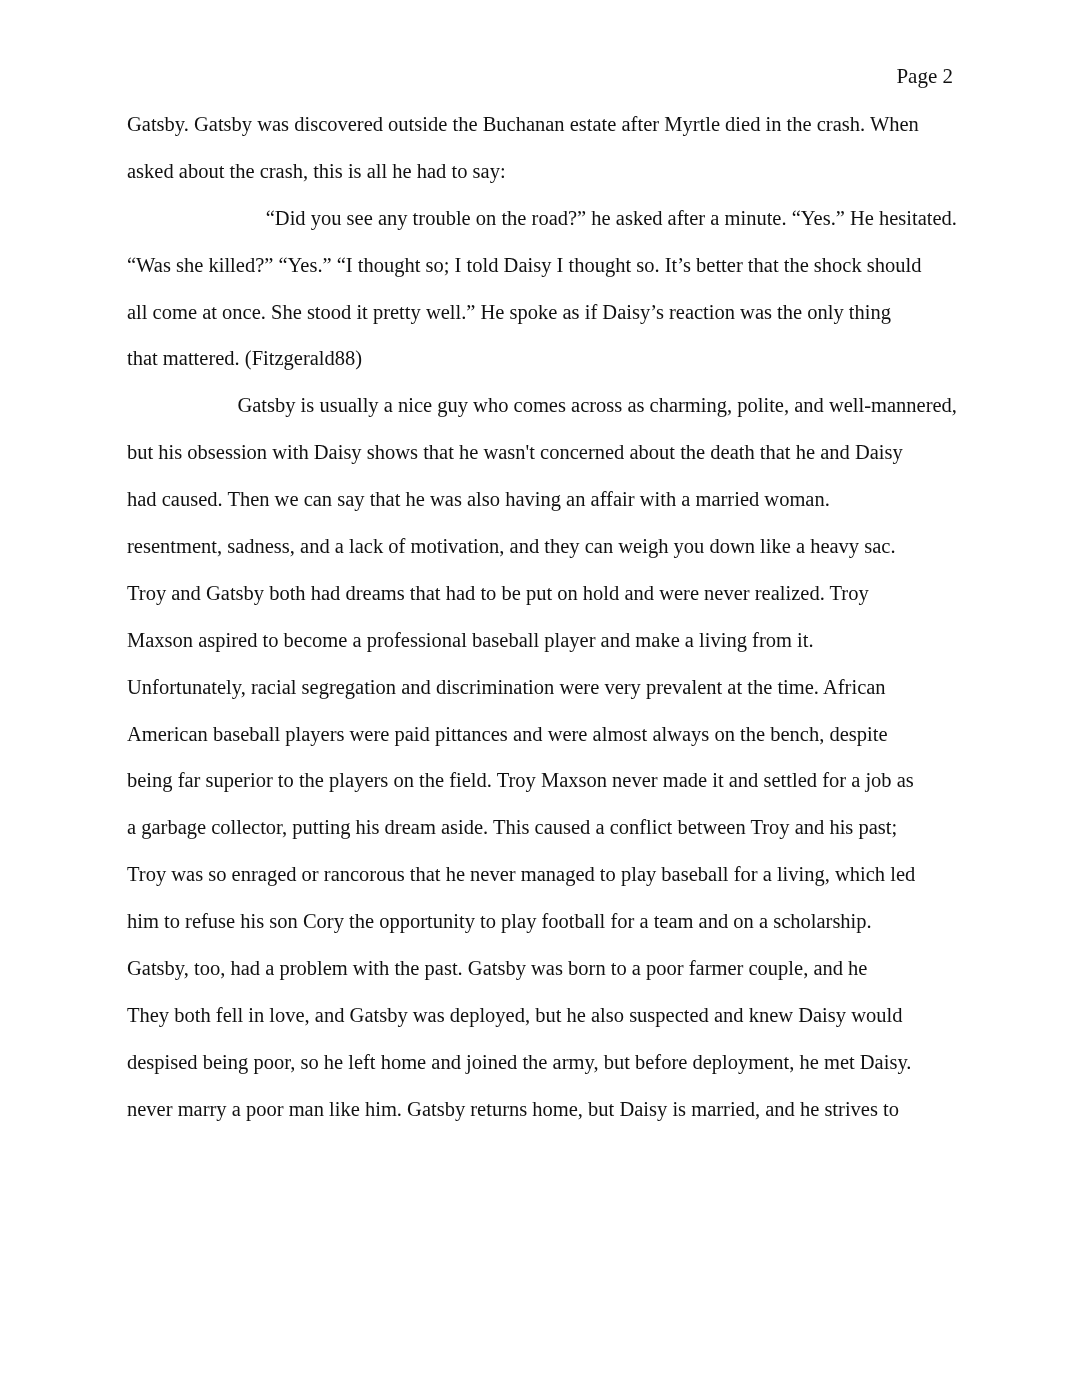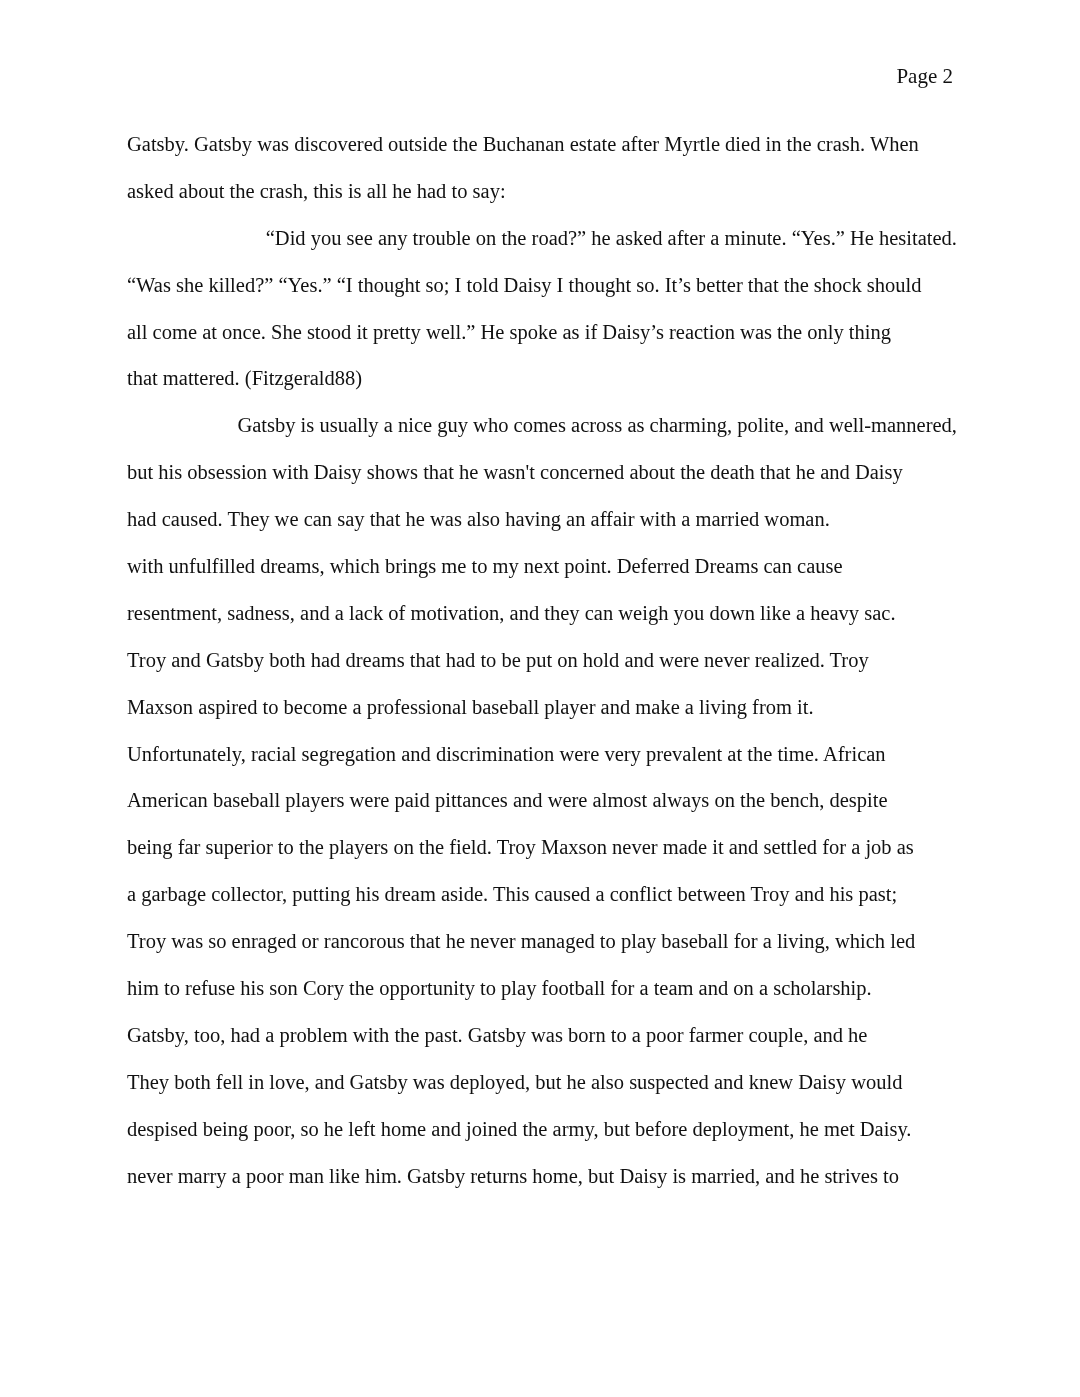--- a/index.html
+++ b/index.html
@@ -26,21 +26,21 @@
       position: absolute;
       top: 62px;
       right: 127px;
       font-size: 21px;
       line-height: 28px;
       white-space: nowrap;
     }
     .body-text {
       position: absolute;
       left: 127px;
-      top: 129px;
+      top: 109px;
       width: 830px;
     }
     .line {
       display: block;
       font-size: 20.5px;
       height: 46.9px;
       line-height: 30px;
       white-space: nowrap;
     }
     .indent {
@@ -56,22 +56,21 @@
 
   <div class="body-text">
     <span class="line">Gatsby. Gatsby was discovered outside the Buchanan estate after Myrtle died in the crash. When</span>
     <span class="line">asked about the crash, this is all he had to say:</span>
     <span class="line indent">“Did you see any trouble on the road?” he asked after a minute. “Yes.” He hesitated.</span>
     <span class="line">“Was she killed?” “Yes.” “I thought so; I told Daisy I thought so. It’s better that the shock should</span>
     <span class="line">all come at once. She stood it pretty well.” He spoke as if Daisy’s reaction was the only thing</span>
     <span class="line">that mattered. (Fitzgerald88)</span>
     <span class="line indent">Gatsby is usually a nice guy who comes across as charming, polite, and well-mannered,</span>
     <span class="line">but his obsession with Daisy shows that he wasn't concerned about the death that he and Daisy</span>
-    <span class="line">had caused. They we can say that he was also having an affair with a married woman.</span>
-    <span class="line">with unfulfilled dreams, which brings me to my next point. Deferred Dreams can cause</span>
+    <span class="line">had caused. Then we can say that he was also having an affair with a married woman.</span>
     <span class="line">resentment, sadness, and a lack of motivation, and they can weigh you down like a heavy sac.</span>
     <span class="line">Troy and Gatsby both had dreams that had to be put on hold and were never realized. Troy</span>
     <span class="line">Maxson aspired to become a professional baseball player and make a living from it.</span>
     <span class="line">Unfortunately, racial segregation and discrimination were very prevalent at the time. African</span>
     <span class="line">American baseball players were paid pittances and were almost always on the bench, despite</span>
     <span class="line">being far superior to the players on the field. Troy Maxson never made it and settled for a job as</span>
     <span class="line">a garbage collector, putting his dream aside. This caused a conflict between Troy and his past;</span>
     <span class="line">Troy was so enraged or rancorous that he never managed to play baseball for a living, which led</span>
     <span class="line">him to refuse his son Cory the opportunity to play football for a team and on a scholarship.</span>
     <span class="line">Gatsby, too, had a problem with the past. Gatsby was born to a poor farmer couple, and he</span>

